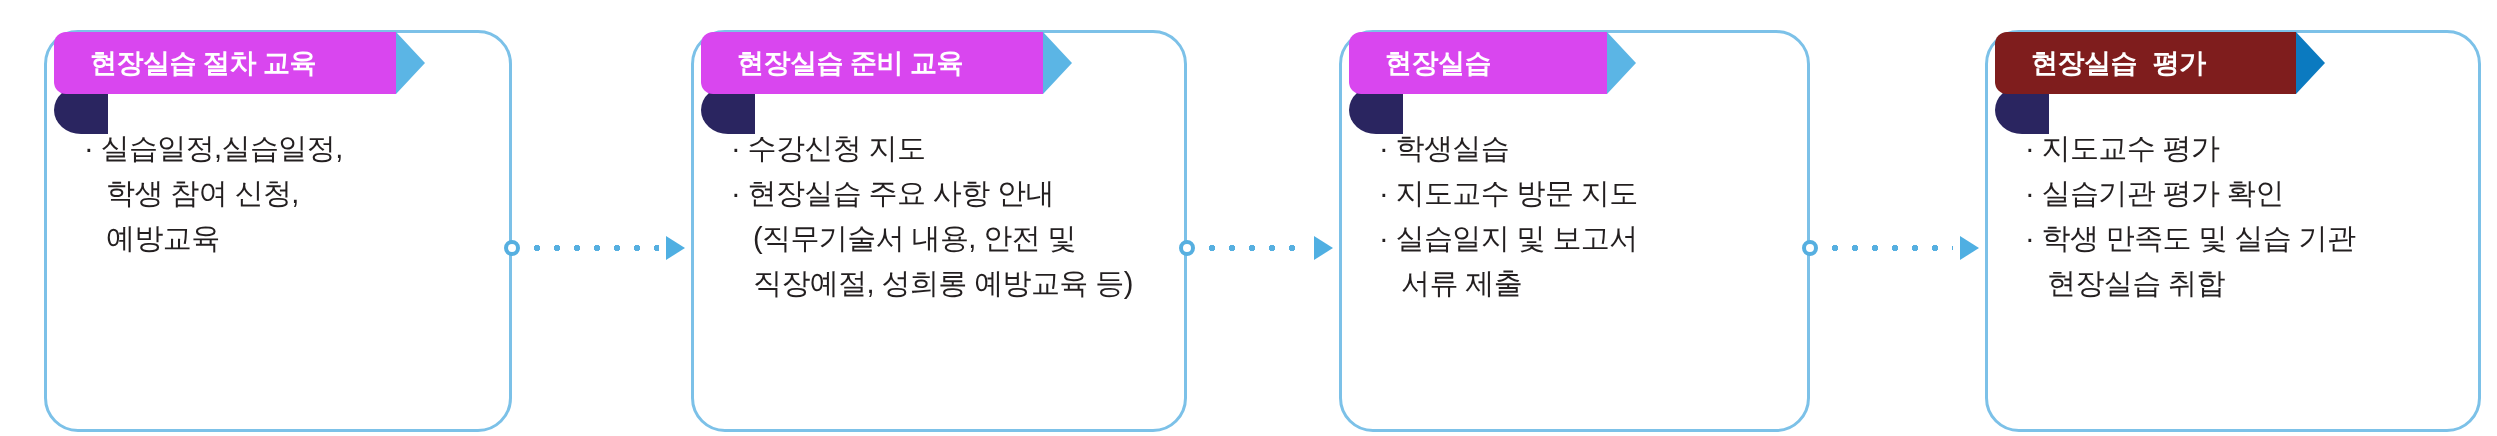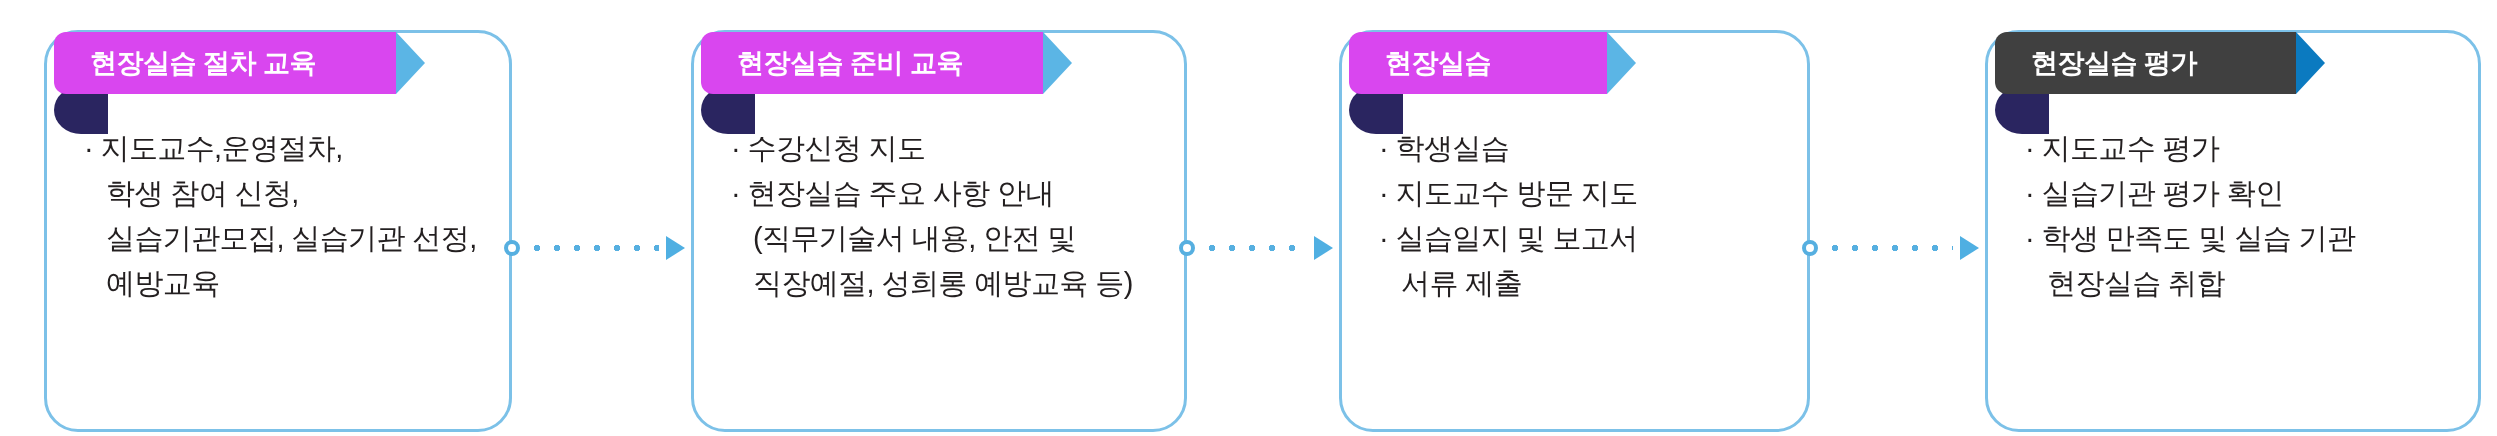--- a/index.html
+++ b/index.html
@@ -43,21 +43,21 @@
     border-radius:12px 0 0 12px;
   }
   .header-tip{
     position:absolute;right:-29px;top:0;
     width:0;height:0;
     border-top:31px solid transparent;
     border-bottom:31px solid transparent;
     border-left:29px solid currentColor;
   }
   .h-light{background:#d946ef;color:#5BB5E5;}
-  .h-dark{background:#404040;color:#0B7AC0;}
+  .h-dark{background:#7f1d1d;color:#0B7AC0;font-family:Liberation Mono, monospace;}
   .header .title{color:#ffffff;position:relative;z-index:1;white-space:nowrap;}
 
   
   .lines{
     position:absolute;left:0;top:96px;right:0;
     padding:0 22px 0 40px;
     color:#231f20;
     font-size:29px;
     line-height:45px;
     letter-spacing:-0.6px;
@@ -94,23 +94,22 @@
 
 <div id="flow">
     <div class="card" style="left: 44px; width: 468px;">
       <div class="card-body"></div>
       <div class="fold"></div>
       <div class="header h-light" style="width: 306px;">
         <span class="title">현장실습 절차 교육</span>
         <span class="header-tip"></span>
       </div>
       <div class="lines">
-        <div class="line">· 지도교수,운영절차,</div>
+        <div class="line">· 실습일정,실습일정,</div>
         <div class="line indent">학생 참여 신청,</div>
-        <div class="line indent">실습기관모집, 실습기관 선정,</div>
         <div class="line indent">예방교육</div>
       </div>
     </div>
     <div class="card" style="left: 1339px; width: 471px;">
       <div class="card-body"></div>
       <div class="fold"></div>
       <div class="header h-light" style="width: 222px;">
         <span class="title">현장실습</span>
         <span class="header-tip"></span>
       </div>

